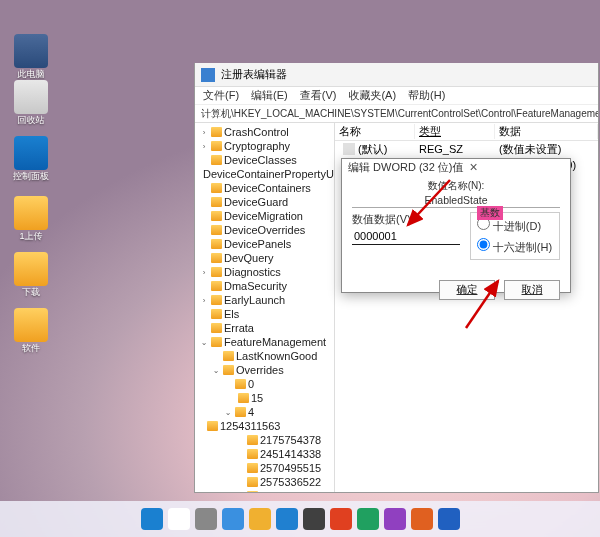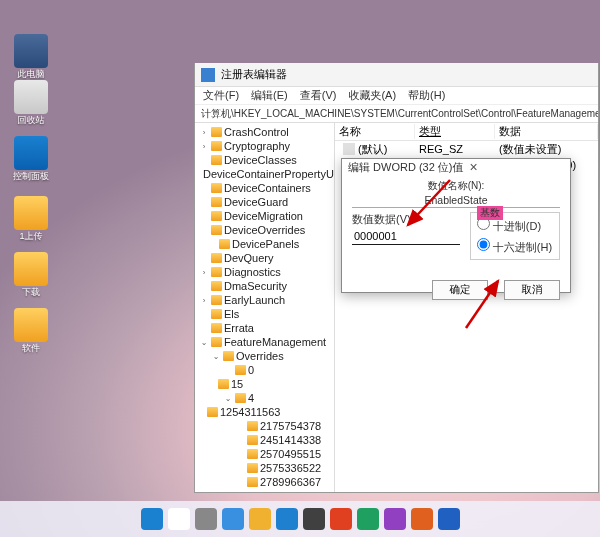--- a/index.html
+++ b/index.html
@@ -53,21 +53,21 @@
 .dialog-body { flex: 1; padding: 2px 10px 6px; font-size: 10px; color: #333; }
 .dlg-row { margin-top: 2px; text-align: center; }
 .dlg-row label { display: block; font-size: 10px; }
 .dlg-static { border: none; border-bottom: 1px solid #aaa; padding: 1px 2px; font-size: 10.5px; width: 100%; background: transparent; }
 .dlg-midrow { display: flex; gap: 10px; margin-top: 4px; }
 .dlg-left { flex: 1; }
 .dlg-left input { border: none; border-bottom: 1.5px solid #1a1a1a; width: 100%; padding: 3px 2px 2px; font-size: 11px; }
 .dlg-right { width: 90px; border: 1px solid #ccc; padding: 0 6px 4px; position: relative; }
 .dlg-right .legend { position: absolute; top: -7px; left: 6px; background: #ec4899; padding: 0 3px; font-size: 10px; }
 .dlg-right label { display: block; font-size: 10px; margin-top: 4px; }
-.dlg-buttons { display: flex; gap: 16px; justify-content: flex-end; margin-top: 20px; }
+.dlg-buttons { display: flex; gap: 9px; justify-content: flex-end; margin-top: 20px; text-decoration: underline; }
 .dlg-buttons button { width: 56px; height: 20px; font-size: 10.5px; background: #fbfbfb; border: 1px solid #999; cursor: pointer; }
 
 .arrow-svg { position: absolute; pointer-events: none; }
 
 .taskbar {
   position: absolute; bottom: 0; left: 0; width: 100%; height: 36px;
   background: rgba(240,240,250,0.85); backdrop-filter: blur(6px);
   display: flex; align-items: center; justify-content: center; gap: 5px;
 }
 .taskbar .tbicon { width: 22px; height: 22px; border-radius: 4px; cursor: pointer; }
@@ -150,21 +150,21 @@
           <div class="tree-node" style="padding-left: 4px;">
             <span class="tgl"></span>
             <span class="fld"></span>
             <span>DeviceMigration</span>
           </div>
           <div class="tree-node" style="padding-left: 4px;">
             <span class="tgl"></span>
             <span class="fld"></span>
             <span>DeviceOverrides</span>
           </div>
-          <div class="tree-node" style="padding-left: 12px;">
+          <div class="tree-node" style="padding-left: 4px;">
             <span class="tgl"></span>
             <span class="fld"></span>
             <span>DevicePanels</span>
           </div>
           <div class="tree-node" style="padding-left: 4px;">
             <span class="tgl"></span>
             <span class="fld"></span>
             <span>DevQuery</span>
           </div>
           <div class="tree-node" style="padding-left: 4px;">
@@ -189,32 +189,37 @@
           </div>
           <div class="tree-node" style="padding-left: 4px;">
             <span class="tgl"></span>
             <span class="fld"></span>
             <span>Errata</span>
           </div>
           <div class="tree-node" style="padding-left: 4px;">
             <span class="tgl">⌄</span>
             <span class="fld"></span>
             <span>FeatureManagement</span>
+          </div>
+          <div class="tree-node" style="padding-left: 16px;">
+            <span class="tgl"></span>
+            <span class="fld"></span>
+            <span>LastKnownGood</span>
           </div>
           <div class="tree-node" style="padding-left: 16px;">
             <span class="tgl">⌄</span>
             <span class="fld"></span>
             <span>Overrides</span>
           </div>
           <div class="tree-node" style="padding-left: 28px;">
             <span class="tgl"></span>
             <span class="fld"></span>
             <span>0</span>
           </div>
-          <div class="tree-node" style="padding-left: 11px;">
+          <div class="tree-node" style="padding-left: 31px;">
             <span class="tgl"></span>
             <span class="fld"></span>
             <span>15</span>
           </div>
           <div class="tree-node" style="padding-left: 28px;">
             <span class="tgl">⌄</span>
             <span class="fld"></span>
             <span>4</span>
           </div>
           <div class="tree-node" style="">

